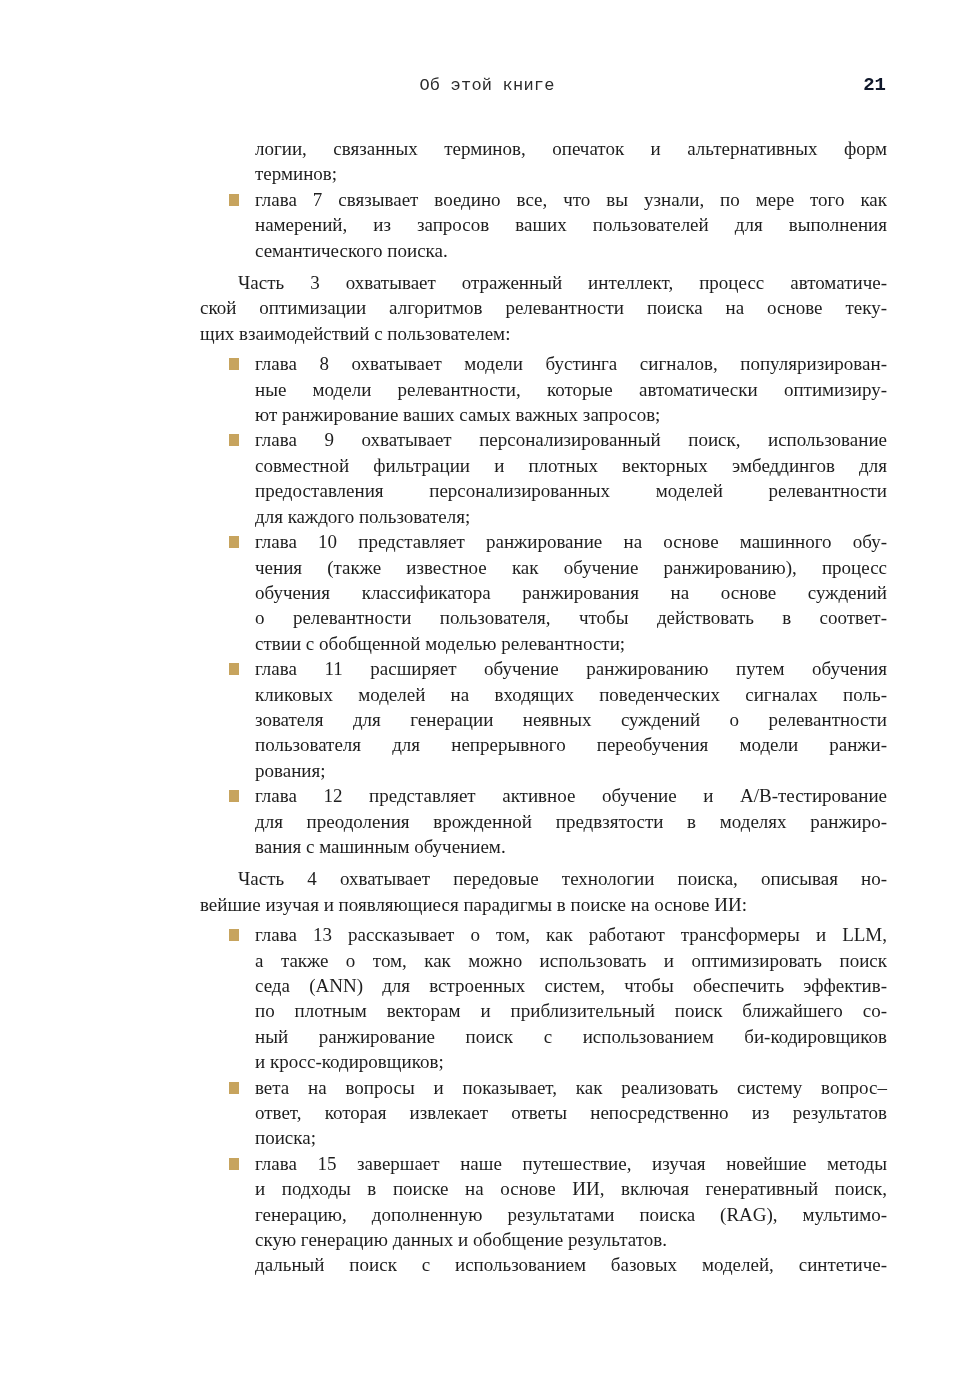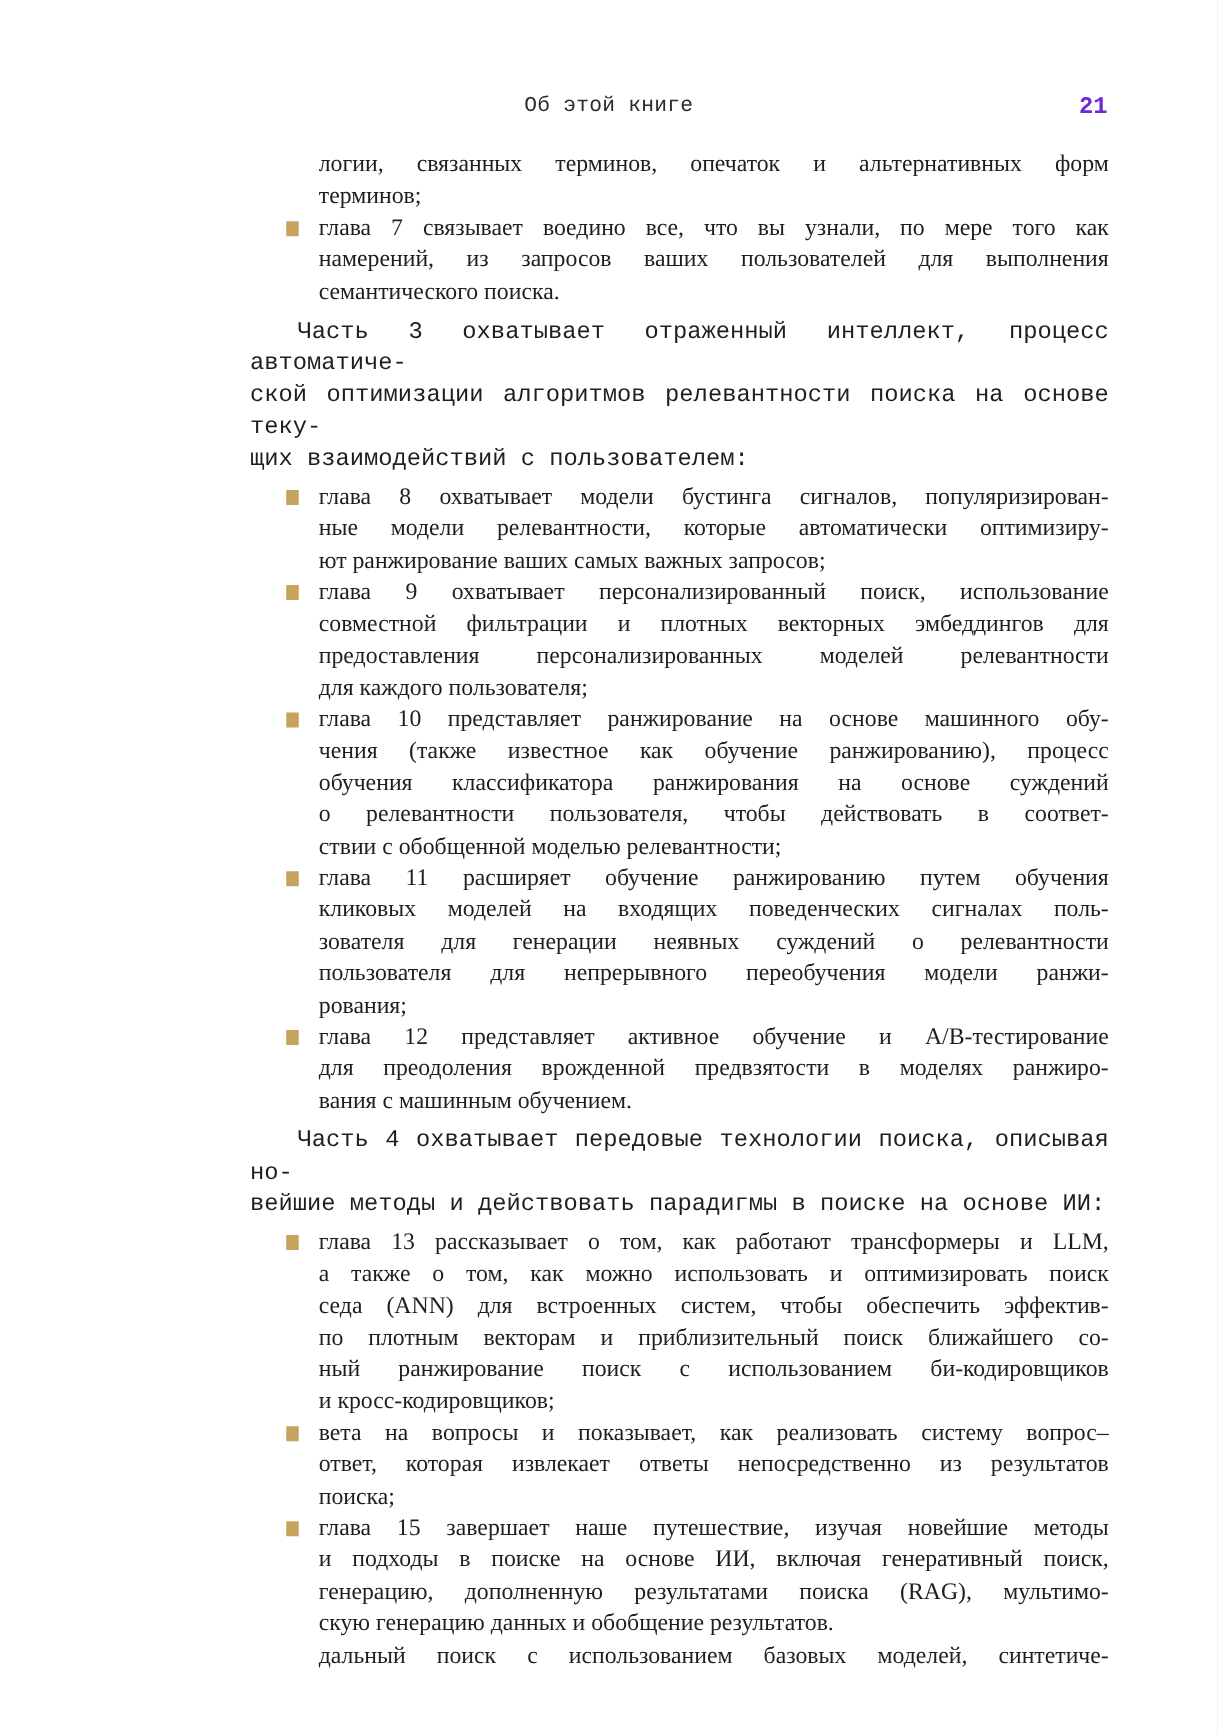--- a/index.html
+++ b/index.html
@@ -30,34 +30,34 @@
     font-size: 17px;
     letter-spacing: 0.2px;
     color: #2b2b2b;
   }
   .page-number {
     position: absolute;
     right: 88px;
     top: -2px;
     font-size: 19px;
     font-weight: 700;
-    color: #6d28d9;
+    color: #0f172a;
   }
   
   .content {
     position: absolute;
-    top: 119px;
+    top: 136px;
     left: 200px;
     width: 687px;
     font-size: 19px;
     line-height: 25.4px;
   }
   .block { position: relative; }
   .block.bullet, .block.bullet-continuation { padding-left: 55px; }
-  .block.paragraph { margin: 7px 0 5px 0; font-family: Liberation Mono, monospace; }
+  .block.paragraph { margin: 7px 0 5px 0; }
   .marker {
     position: absolute;
     left: 29px;
     top: 7px;
     width: 10px;
     height: 12px;
     display: block;
   }
   .ln {
     text-align: justify;
@@ -124,21 +124,21 @@
           <div class="ln last">рования;</div>
         </div>
         <div class="block bullet">
           <span class="marker" style="background: rgb(199, 164, 94);"></span>
           <div class="ln">глава 12 представляет активное обучение и A/B-тестирование</div>
           <div class="ln">для преодоления врожденной предвзятости в моделях ранжиро-</div>
           <div class="ln last">вания с машинным обучением.</div>
         </div>
         <div class="block paragraph">
           <div class="ln indent">Часть 4 охватывает передовые технологии поиска, описывая но-</div>
-          <div class="ln last">вейшие методы и действовать парадигмы в поиске на основе ИИ:</div>
+          <div class="ln last">вейшие изучая и появляющиеся парадигмы в поиске на основе ИИ:</div>
         </div>
         <div class="block bullet">
           <span class="marker" style="background: rgb(199, 164, 94);"></span>
           <div class="ln">глава 13 рассказывает о том, как работают трансформеры и LLM,</div>
           <div class="ln">а также о том, как можно использовать и оптимизировать поиск</div>
           <div class="ln">седа (ANN) для встроенных систем, чтобы обеспечить эффектив-</div>
           <div class="ln">по плотным векторам и приблизительный поиск ближайшего со-</div>
           <div class="ln">ный ранжирование поиск с использованием би-кодировщиков</div>
           <div class="ln last">и кросс-кодировщиков;</div>
         </div>

